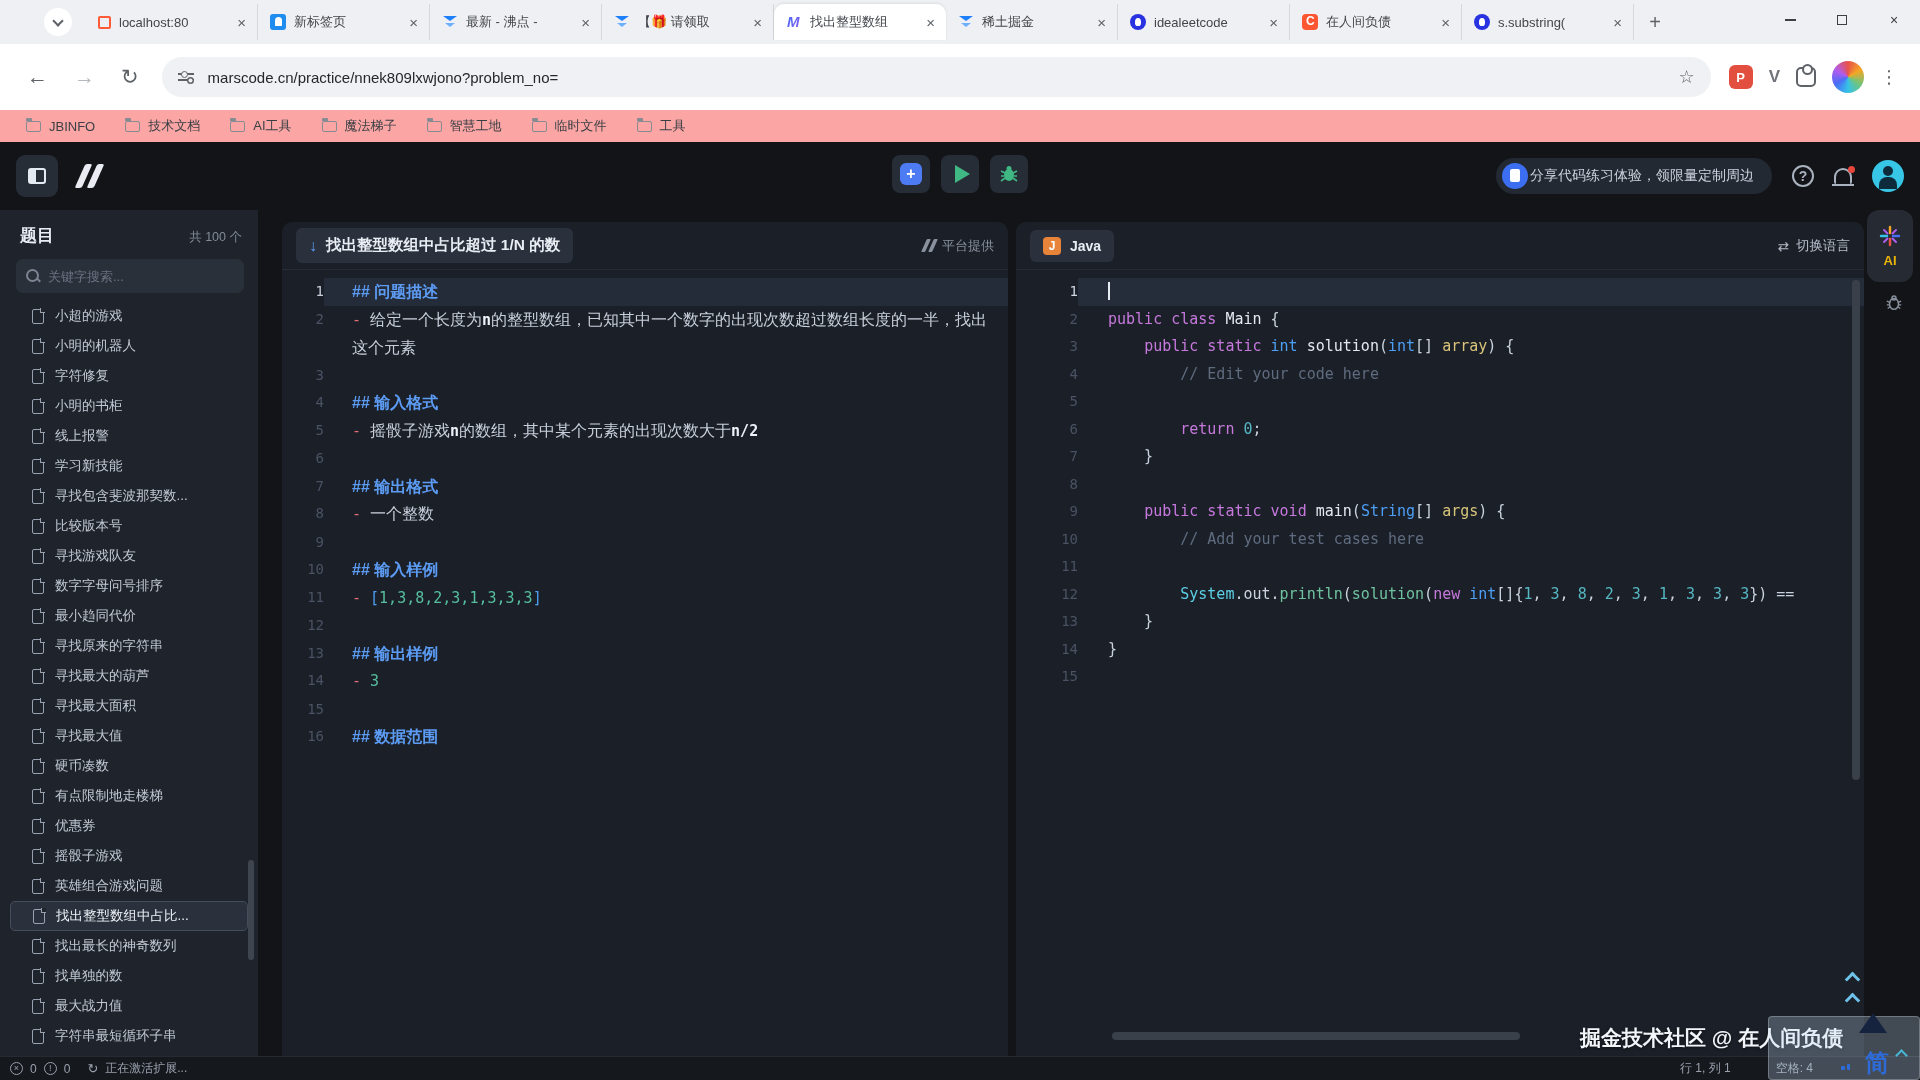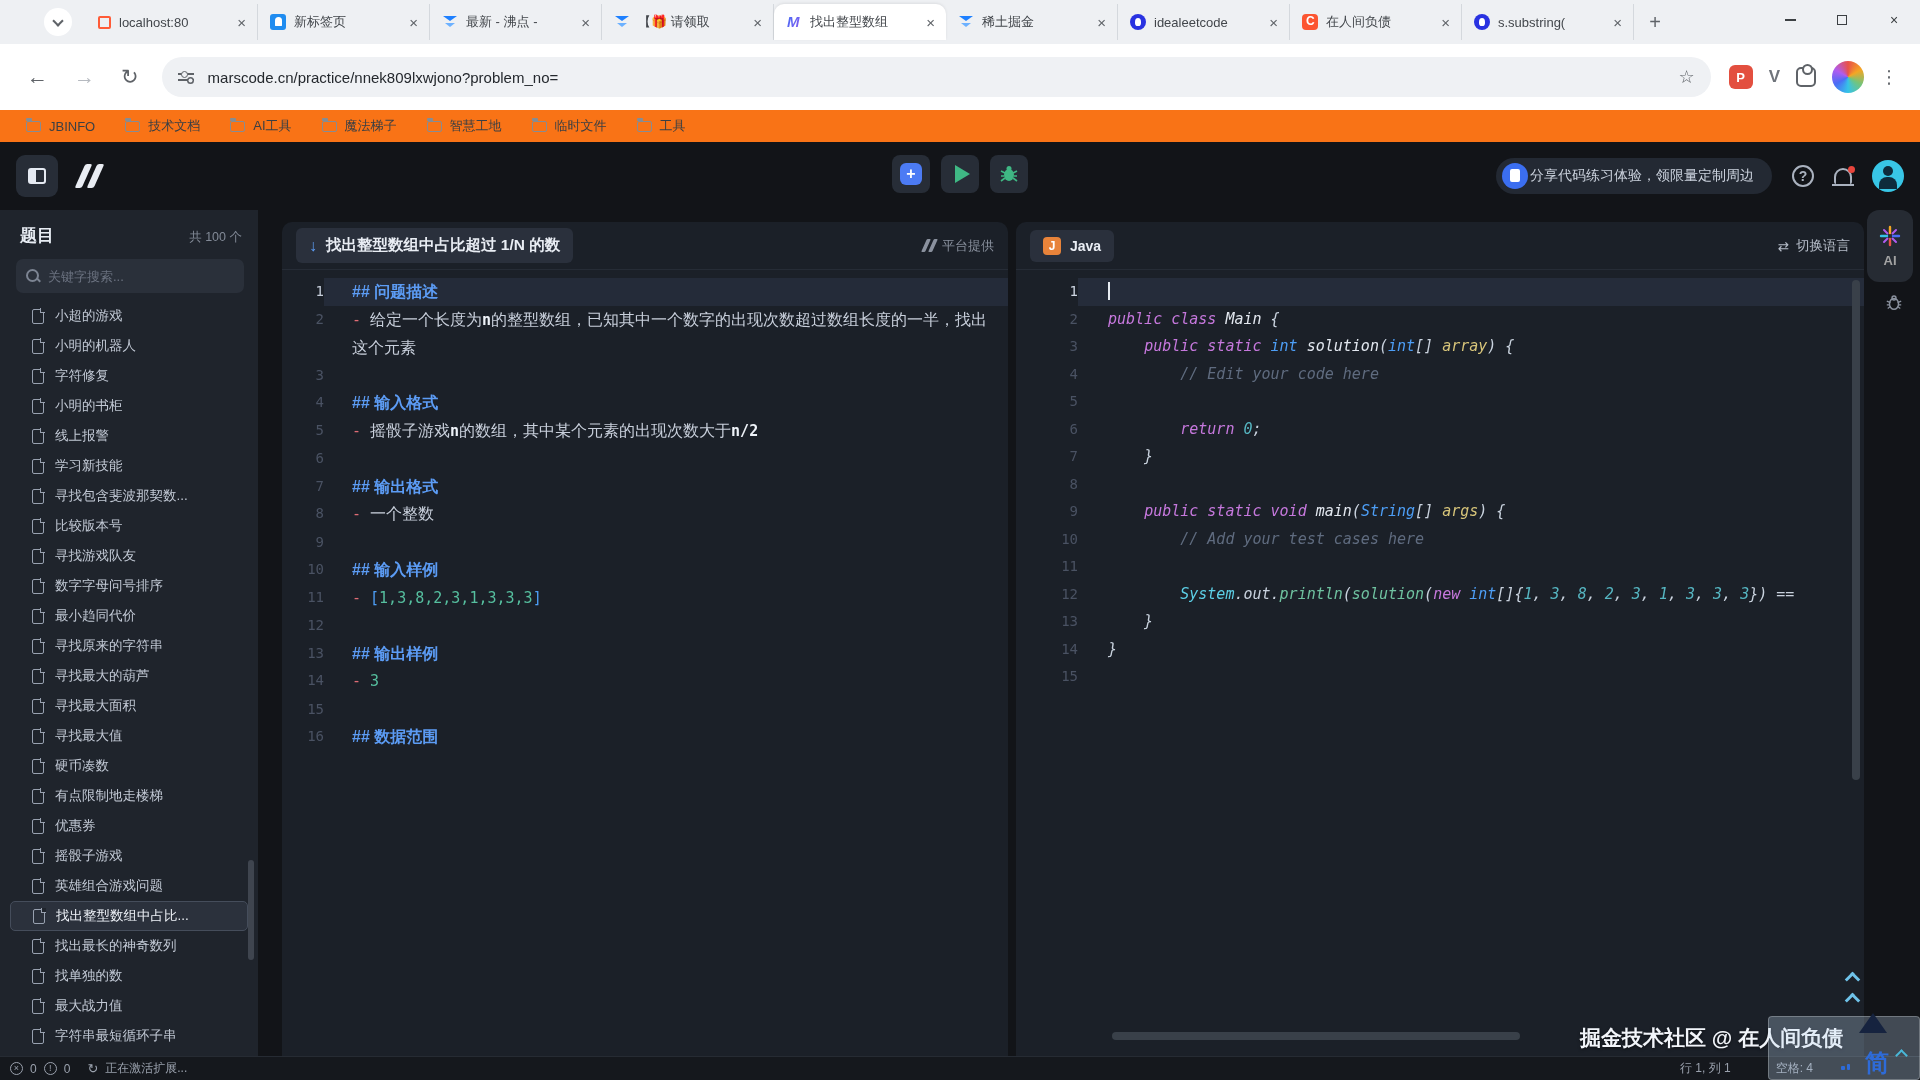--- a/index.html
+++ b/index.html
@@ -52,21 +52,21 @@
   .omni-star { margin-left:auto; color:#5f6368; font-size:18px; }
   .ext-ic { margin:0 8px; }
   .ext-red { width:24px; height:24px; border-radius:6px; background:#e34f3f; color:#fff; font-weight:bold; font-size:13px; display:flex; align-items:center; justify-content:center;}
   .ext-v { color:#6f747b; font-weight:bold; font-size:17px; }
   .ext-puzzle { width:20px; height:20px; border:2px solid #5f6368; border-radius:5px; position:relative;}
   .ext-puzzle::after{content:""; position:absolute; left:4px; top:-5px; width:7px; height:7px; border-radius:50%; background:#fff; border:2px solid #5f6368;}
   .profile-avatar { width:32px; height:32px; border-radius:50%;
     background:conic-gradient(#e8524a,#f5a623,#74c47a,#35c3e8,#4a6df5,#b05cf0,#e8524a); }
   .menu-dots { color:#5f6368; font-size:18px; padding:0 8px; }
 
-  .bookmarks { position:absolute; left:0; top:110px; width:1920px; height:32px; background:#f97316;
+  .bookmarks { position:absolute; left:0; top:110px; width:1920px; height:32px; background:#fca5a5;
     display:flex; align-items:center; gap:30px; padding-left:26px; font-size:13px; color:#3a3f44; }
   .bm { display:flex; align-items:center; gap:8px; }
   .folder-ic { width:15px; height:11px; border:1.5px solid #878c92; border-radius:2px; position:relative; }
   .folder-ic::before{ content:""; position:absolute; left:-1px; top:-4px; width:6px; height:3px; background:#878c92; border-radius:1px 1px 0 0; }
 
   
   .page { position:absolute; left:0; top:142px; width:1920px; height:938px; background:#121418; }
 
   .appheader { position:absolute; left:0; top:0; width:1920px; height:68px; display:flex; align-items:center; }
   .panel-toggle { width:42px; height:42px; background:#272d37; border-radius:9px; margin-left:16px;
@@ -143,34 +143,34 @@
 
   .editor-panel { left:1016px; width:848px; }
   .java-ic { width:18px; height:18px; border-radius:4px; background:#e8833a; color:#fff; font-weight:bold; font-size:12px;
     display:flex; align-items:center; justify-content:center; }
   .lang-label { font-size:14px; color:#e9edf4; font-weight:bold; }
   .switch-lang { display:flex; align-items:center; gap:7px; font-size:13.5px; color:#b6bdc9; }
   .code-area { padding-top:8px; font-family:"DejaVu Sans Mono", monospace; font-size:15px; line-height:27.5px; }
   .code-row { display:flex; }
   .code-gutter { width:62px; text-align:right; color:#4a5263; font-size:14px; flex:none; }
   .code-row.hl .code-gutter { color:#cdd5e1; }
-  .code-content { flex:1; margin-left:0; padding-left:30px; white-space:pre; overflow:hidden; color:#c9d2de;font-style:italic; }
+  .code-content { flex:1; margin-left:0; padding-left:30px; white-space:pre; overflow:hidden; color:#c9d2de; }
   .code-row.hl .code-content { background:#252c3a; }
   .cursor-bar { display:inline-block; width:2px; height:18px; background:#e7ecf2; vertical-align:text-bottom; }
   .sg-kw { color:#c678dd; } .sg-ty { color:#4d9ef6; } .sg-cls { color:#e3e8f0; } .sg-fn { color:#e3e8f0; }
   .sg-cm { color:#5f6b7f; } .sg-num { color:#56b6c2; } .sg-pu { color:#c9d2de; } .sg-par { color:#d8c57a; }
   .sg-sys { color:#5ccfe6; } .sg-prop { color:#c9d2de; } .sg-call { color:#6fc2a0; } .sg-op { color:#c9d2de; }
 
   .v-scrollbar { position:absolute; right:4px; top:58px; width:8px; height:500px; background:#394049; border-radius:4px; }
   .h-scrollbar { position:absolute; left:96px; bottom:16px; width:408px; height:8px; background:#394049; border-radius:4px; }
 
   
   .ai-pill { position:absolute; right:7px; top:68px; width:46px; height:72px; background:#262b33; border-radius:12px;
     display:flex; flex-direction:column; align-items:center; justify-content:center; gap:6px; }
-  .ai-label { color:#a3a3a3; font-size:13px; font-weight:bold; }
+  .ai-label { color:#eab308; font-size:13px; font-weight:bold; }
   .float-bug { position:absolute; right:17px; top:152px; }
 
   
   .statusbar { position:absolute; left:0; bottom:0; width:1920px; height:24px; background:#15181d; border-top:1px solid #262b33;
     display:flex; align-items:center; font-size:12px; color:#9aa1ad; }
   .st-left { display:flex; align-items:center; gap:7px; padding-left:10px; }
   .st-ic { width:13px; height:13px; border:1.5px solid #9aa1ad; border-radius:50%; font-size:9px; line-height:10px; text-align:center; }
   .st-refresh { font-size:13px; margin-left:10px; }
   .st-right { margin-left:auto; display:flex; gap:45px; padding-right:107px; }
 

